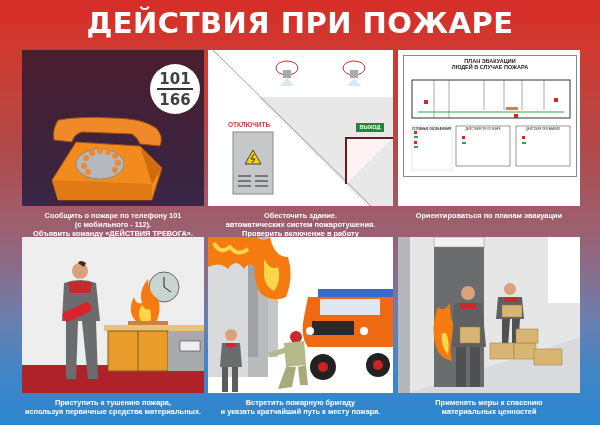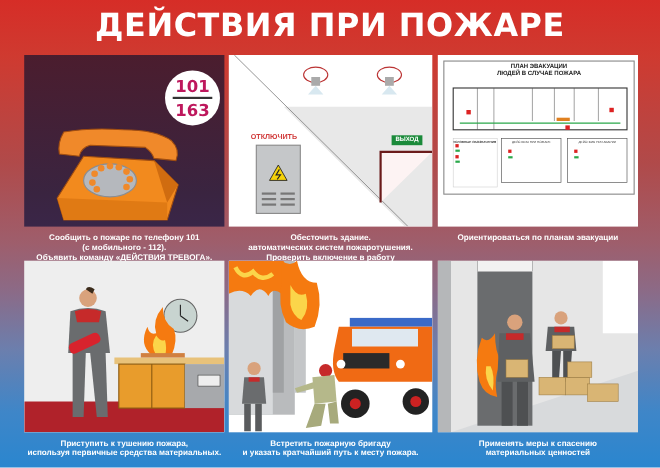--- a/index.html
+++ b/index.html
@@ -8,21 +8,21 @@
     background:linear-gradient(180deg,#d62d27 0%,#cf3a30 12%,#b04a4a 35%,#9e5e6c 52%,#8c6a86 62%,#6b7fae 75%,#3f86c8 88%,#2a86cf 100%);}
   .title{position:absolute;left:0;top:0;width:600px;height:46px;display:flex;align-items:center;justify-content:center;
     color:#fff;font-weight:bold;font-size:29px;letter-spacing:0.5px;font-family:"DejaVu Sans",sans-serif;}
   .panel{position:absolute;overflow:hidden;}
   .caption{position:absolute;color:#fff;font-size:7.4px;font-weight:bold;text-align:center;line-height:9px;}
   .caption span{display:block;}
 
   
   #p1{left:22px;top:50px;width:182px;height:156px;background:linear-gradient(180deg,#4b1d2e,#3a2440 80%,#3a2648);}
   .numcircle{position:absolute;left:128px;top:14px;width:50px;height:50px;border-radius:50%;background:#fff;}
-  .num{position:absolute;left:0;width:50px;text-align:center;color:#be185d;font-weight:bold;font-size:15px;font-family:"DejaVu Sans",sans-serif;}
+  .num{position:absolute;left:0;width:50px;text-align:center;color:#404040;font-weight:bold;font-size:15px;font-family:"DejaVu Sans",sans-serif;}
   .numline{position:absolute;left:7px;top:24px;width:36px;height:2px;background:#333;}
 
   
   #p2{left:208px;top:50px;width:185px;height:156px;background:#fff;}
   
   #p3{left:398px;top:50px;width:182px;height:156px;background:#fff;}
   
   #p4{left:22px;top:237px;width:182px;height:156px;background:#eeeeee;}
   
   #p5{left:208px;top:237px;width:185px;height:156px;background:#fff;}
@@ -32,21 +32,21 @@
 </head>
 <body>
 
 <div class="poster">
   <div class="title">ДЕЙСТВИЯ ПРИ ПОЖАРЕ</div>
 
   <div class="panel" id="p1">
     <div class="numcircle">
       <div class="num" style="top:6px">101</div>
       <div class="numline"></div>
-      <div class="num" style="top:27px">163</div>
+      <div class="num" style="top:27px">166</div>
     </div>
     <svg width="182" height="156" style="position:absolute;left:0;top:0">
 
       <path d="M36 70 Q30 80 32 90 L50 92 Q52 84 60 82 L110 84 Q116 88 118 94 L138 96 Q142 86 134 78 Q120 68 90 68 Q60 66 36 70Z" fill="#f0892a" stroke="#a04d10" stroke-width="1"></path>
 
       <path d="M54 92 L118 96 L140 118 L130 150 L36 150 L30 130 Z" fill="#f28a1e" stroke="#a04d10" stroke-width="1"></path>
       <path d="M30 130 L130 134 L130 150 L36 150 Z" fill="#e07a14"></path>
       <path d="M118 96 L140 118 L130 134 Z" fill="#d06c10"></path>
 
       <ellipse cx="78" cy="114" rx="24" ry="15" fill="#b5b8bd" stroke="#8a8d92"></ellipse>

